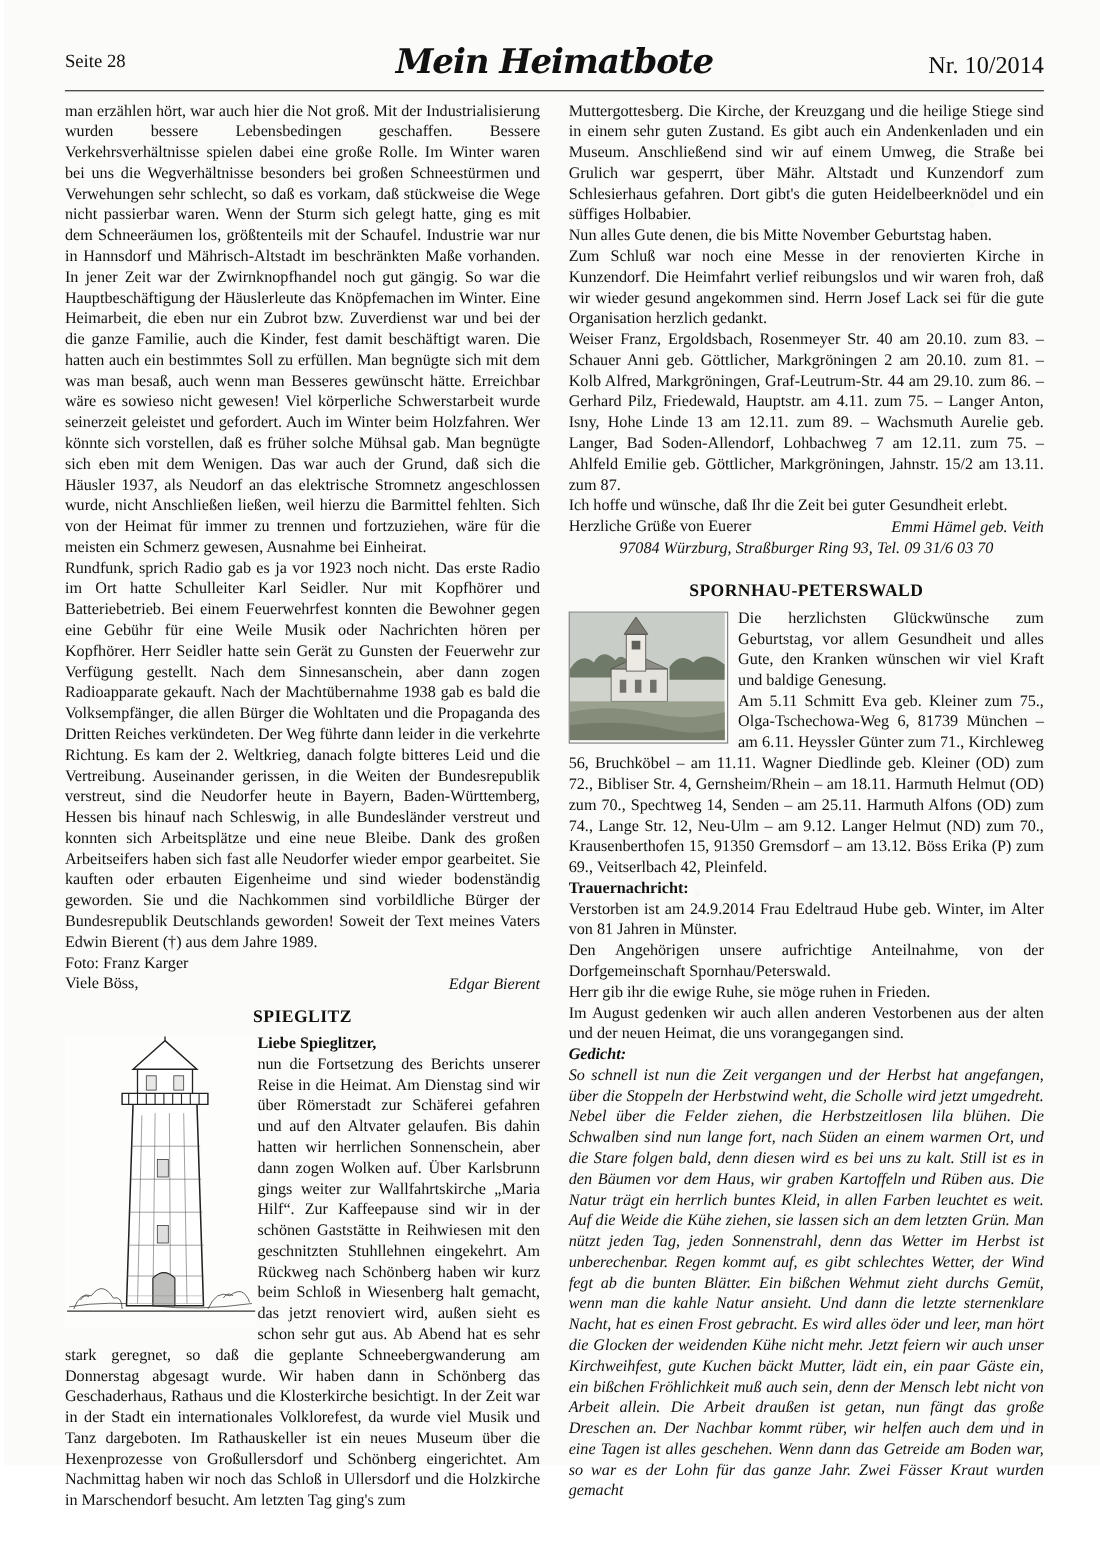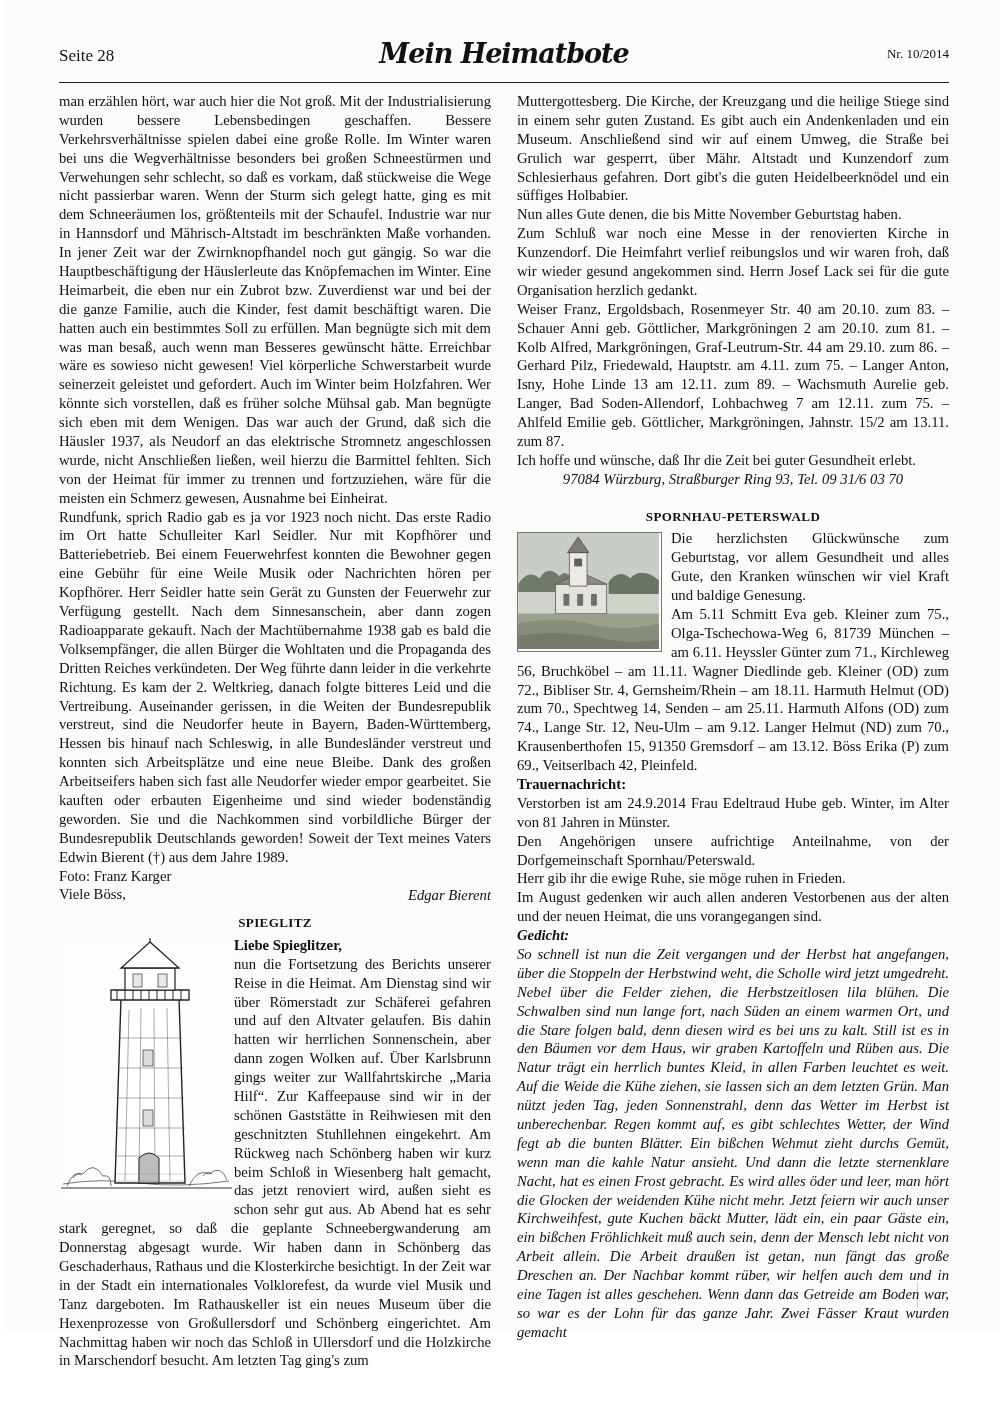--- a/index.html
+++ b/index.html
@@ -33,31 +33,31 @@
     height: 36px;
   }
   .masthead .page-left {
     position: absolute;
     left: 0; top: 8px;
     font-size: 17px;
   }
   .masthead .page-right {
     position: absolute;
     right: 0; top: 8px;
-    font-size: 13px;
+    font-size: 22px;
   }
   .masthead .logo {
     position: absolute;
     left: 50%;
     transform: translateX(-50%);
     top: 0;
     font-family: "DejaVu Serif", serif;
     font-weight: bold;
     font-style: italic;
-    font-size: 27px;
+    font-size: 31px;
     letter-spacing: -1px;
     white-space: nowrap;
     color: #111;
   }
   .rule {
     position: absolute;
     left: 55px;
     top: 82px;
     width: 890px;
     height: 1px;
@@ -83,21 +83,21 @@
   .col-left { left: 0; }
   .col-right { left: 458px; }
 
   .col p {
     margin: 0;
     text-indent: 0;
   }
   .heading {
     text-align: center;
     font-weight: bold;
-    font-size: 13px;
+    font-size: 16px;
     letter-spacing: 0.4px;
     margin: 10px 0 4px 0;
   }
   .sig-right {
     text-align: right;
     font-style: italic;
   }
   .sig-center-italic {
     text-align: center;
     font-style: italic;
@@ -230,20 +230,24 @@
         <p>nun die Fortsetzung des Berichts unserer Reise in die Heimat. Am Dienstag sind wir über Römerstadt zur Schäferei gefahren und auf den Altvater gelaufen. Bis dahin hatten wir herrlichen Sonnenschein, aber dann zogen Wolken auf. Über Karlsbrunn gings weiter zur Wallfahrtskirche „Maria Hilf“. Zur Kaffeepause sind wir in der schönen Gaststätte in Reihwiesen mit den geschnitzten Stuhllehnen eingekehrt. Am Rückweg nach Schönberg haben wir kurz beim Schloß in Wiesenberg halt gemacht, das jetzt renoviert wird, außen sieht es schon sehr gut aus. Ab Abend hat es sehr stark geregnet, so daß die geplante Schneebergwanderung am Donnerstag abgesagt wurde. Wir haben dann in Schönberg das Geschaderhaus, Rathaus und die Klosterkirche besichtigt. In der Zeit war in der Stadt ein internationales Volklorefest, da wurde viel Musik und Tanz dargeboten. Im Rathauskeller ist ein neues Museum über die Hexenprozesse von Großullersdorf und Schönberg eingerichtet. Am Nachmittag haben wir noch das Schloß in Ullersdorf und die Holzkirche in Marschendorf besucht. Am letzten Tag ging's zum</p>
       </div>
     </div>
 
     <div class="col col-right">
       <p>Muttergottesberg. Die Kirche, der Kreuzgang und die heilige Stiege sind in einem sehr guten Zustand. Es gibt auch ein Andenkenladen und ein Museum. Anschließend sind wir auf einem Umweg, die Straße bei Grulich war gesperrt, über Mähr. Altstadt und Kunzendorf zum Schlesierhaus gefahren. Dort gibt's die guten Heidelbeerknödel und ein süffiges Holbabier.</p>
       <p>Nun alles Gute denen, die bis Mitte November Geburtstag haben.</p>
       <p>Zum Schluß war noch eine Messe in der renovierten Kirche in Kunzendorf. Die Heimfahrt verlief reibungslos und wir waren froh, daß wir wieder gesund angekommen sind. Herrn Josef Lack sei für die gute Organisation herzlich gedankt.</p>
       <p>Weiser Franz, Ergoldsbach, Rosenmeyer Str. 40 am 20.10. zum 83. – Schauer Anni geb. Göttlicher, Markgröningen 2 am 20.10. zum 81. – Kolb Alfred, Markgröningen, Graf-Leutrum-Str. 44 am 29.10. zum 86. – Gerhard Pilz, Friedewald, Hauptstr. am 4.11. zum 75. – Langer Anton, Isny, Hohe Linde 13 am 12.11. zum 89. – Wachsmuth Aurelie geb. Langer, Bad Soden-Allendorf, Lohbachweg 7 am 12.11. zum 75. – Ahlfeld Emilie geb. Göttlicher, Markgröningen, Jahnstr. 15/2 am 13.11. zum 87.</p>
       <p>Ich hoffe und wünsche, daß Ihr die Zeit bei guter Gesundheit erlebt.</p>
+      <div style="position:relative;">
+        <p style="display:inline-block;margin:0;">Herzliche Grüße von Euerer</p>
+        <p class="sig-right ital" style="margin:-18px 0 0 0;">Emmi Hämel geb. Veith</p>
+      </div>
       <p class="sig-center-italic bold" style="font-weight:normal;">97084 Würzburg, Straßburger Ring 93, Tel. 09 31/6 03 70</p>
 
       <div class="heading" style="margin-top:20px;">SPORNHAU-PETERSWALD</div>
 
       <div class="clearfix">
         <div class="img-church">
           <svg viewBox="0 0 143 118" width="141" height="116" aria-hidden="true">
             <rect x="0" y="0" width="143" height="118" fill="#cfd3cc"></rect>
 
             <rect x="0" y="0" width="143" height="52" fill="#c8cdc8"></rect>

